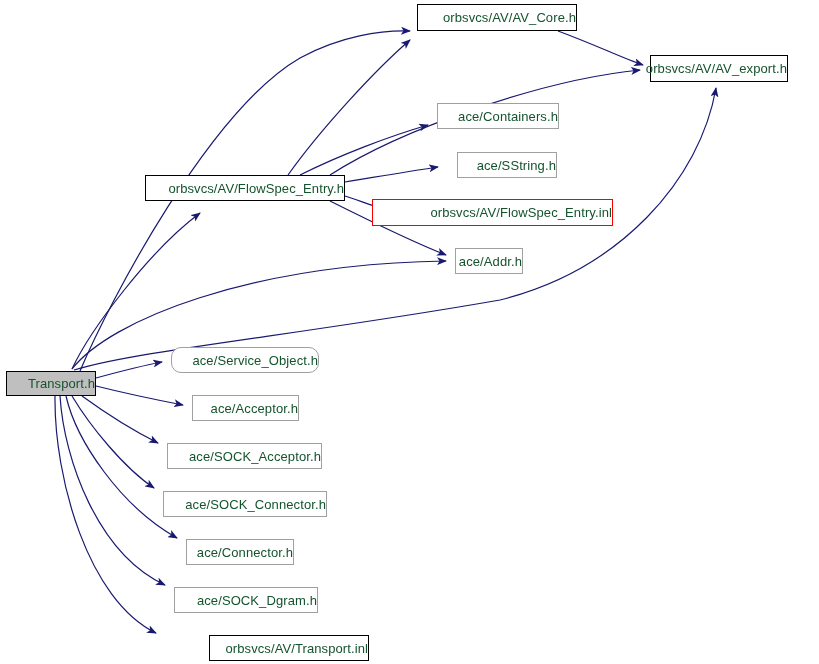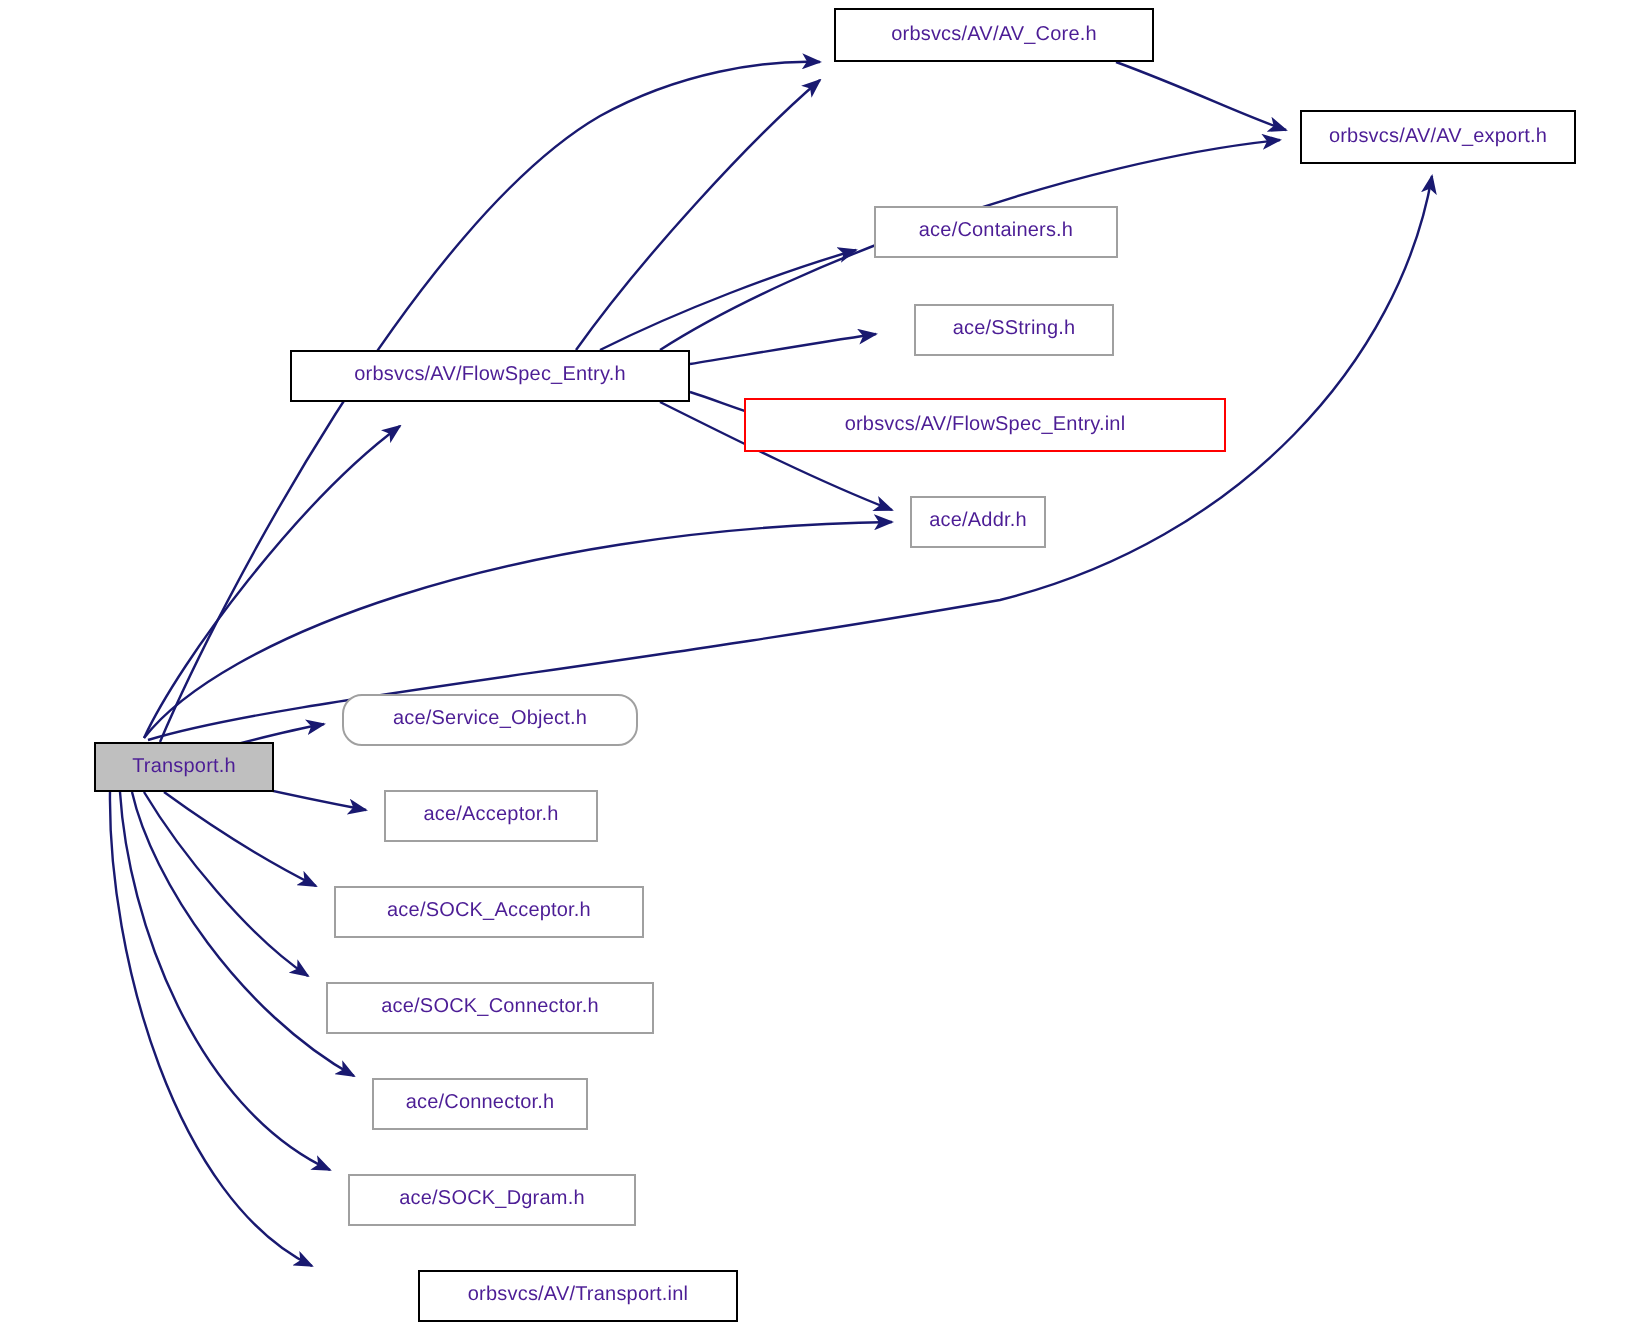--- a/index.html
+++ b/index.html
@@ -20,33 +20,32 @@
     left: 0;
     top: 0;
     width: 819px;
     height: 664px;
   }
   .node {
     position: absolute;
     box-sizing: border-box;
     display: flex;
     align-items: center;
-    justify-content: center;
-    font-size: 10px;
+    justify-content: flex-end;
+    font-size: 13px;
     line-height: 1;
-    color: #4c1d95;
+    color: #14532d;
     white-space: nowrap;
     background: #ffffff;
     border: 1px solid #000000;
     letter-spacing: 0.1px;
   }
   .node.current {
     background: #bfbfbf;
     border: 1px solid #000000;
-    margin-left: 41px;
   }
   .node.gray {
     border: 1px solid #a0a0a0;
   }
   .node.red {
     border: 1px solid #ff0000;
   }
   .node.black {
     border: 1px solid #000000;
   }

